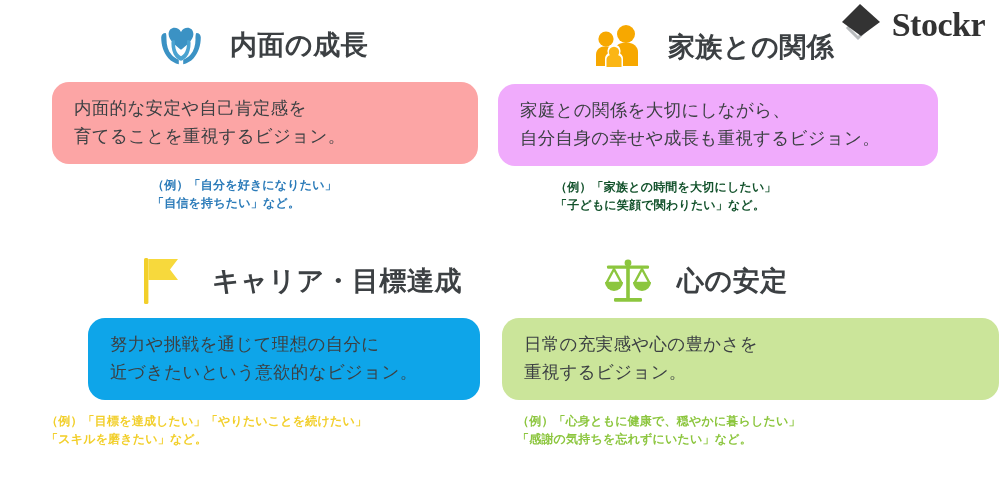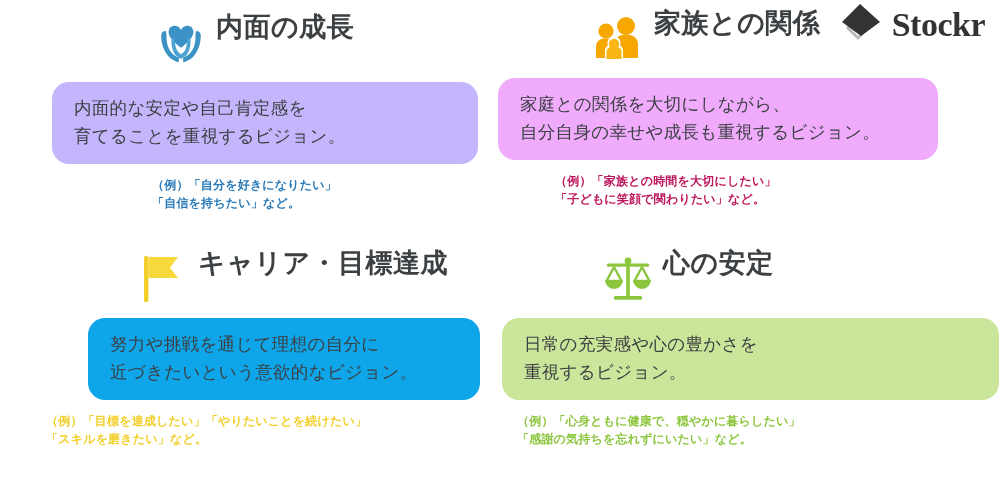--- a/index.html
+++ b/index.html
@@ -45,28 +45,29 @@
   
   .grid {
     position: absolute;
     inset: 0;
   }
   .quad {
     position: absolute;
     box-sizing: border-box;
   }
   .quad-tl { left: 0;     top: 14px;  width: 500px; height: 236px; }
-  .quad-tr { left: 490px; top: 10px;  width: 510px; height: 236px; }
+  .quad-tr { left: 490px; top: 16px;  width: 510px; height: 236px; }
   .quad-bl { left: 0;     top: 250px; width: 500px; height: 245px; padding-left: 36px; }
   .quad-br { left: 494px; top: 250px; width: 510px; height: 245px; }
 
   
   .head {
     display: flex;
-    gap: 6px;
+    align-items: center;
+    gap: 20px;
     height: 62px;
   }
   .head-icon {
     width: 58px;
     height: 58px;
     flex: none;
     display: block;
   }
   .head-title {
     font-size: 27px;
@@ -141,21 +142,21 @@
           <path d="M29 16 c-3.2-6.4-12.4-5.4-12.4 2.2 0 6.2 8.2 12 12.4 15.6 4.2-3.6 12.4-9.4 12.4-15.6 0-7.6-9.2-8.6-12.4-2.2z" fill="#3b92c4"></path>
           <path d="M13.5 17 c-2.6 0-4.3 2-4.3 4.6 0 7.5 2.4 15.5 7.2 20.6 2.9 3.1 6.6 5.2 10.4 6.1 l0-4.6 c-2.8-1-5.4-2.7-7.4-5.1-3.3-3.9-4.9-9.6-4.9-15.2 0-3.4-0.2-6.4-1-6.4z" fill="#3b92c4"></path>
           <path d="M44.5 17 c2.6 0 4.3 2 4.3 4.6 0 7.5-2.4 15.5-7.2 20.6-2.9 3.1-6.6 5.2-10.4 6.1 l0-4.6 c2.8-1 5.4-2.7 7.4-5.1 3.3-3.9 4.9-9.6 4.9-15.2 0-3.4 0.2-6.4 1-6.4z" fill="#3b92c4"></path>
           <path d="M22 24 c-1.6 0-2.6 1.3-2.6 3 0 5.4 1.3 10.6 4.1 14 1.6 1.9 3.4 3.1 5.5 3.8 l0-4.6 c-1.2-0.6-2.3-1.5-3.2-2.7-2-2.6-2.8-6.6-2.8-10.5 0-1.7-0.1-3-1-3z" fill="#4aa3d1"></path>
           <path d="M36 24 c1.6 0 2.6 1.3 2.6 3 0 5.4-1.3 10.6-4.1 14-1.6 1.9-3.4 3.1-5.5 3.8 l0-4.6 c1.2-0.6 2.3-1.5 3.2-2.7 2-2.6 2.8-6.6 2.8-10.5 0-1.7 0.1-3 1-3z" fill="#4aa3d1"></path>
         </svg>
       </span>
       <span class="head-title">内面の成長</span>
     </div>
 
-    <div class="desc" style="background:#c4b5fd">
+    <div class="desc" style="background:#fca5a5">
       <div>内面的な安定や自己肯定感を</div>
       <div>育てることを重視するビジョン。</div>
     </div>
 
     <div class="ex" style="color:#2b7bb9">
       <div>（例）「自分を好きになりたい」</div>
       <div>「自信を持ちたい」など。</div>
     </div>
   </section>
 
@@ -174,21 +175,21 @@
         </svg>
       </span>
       <span class="head-title">家族との関係</span>
     </div>
 
     <div class="desc" style="background:#f0abfc">
       <div>家庭との関係を大切にしながら、</div>
       <div>自分自身の幸せや成長も重視するビジョン。</div>
     </div>
 
-    <div class="ex" style="color:#be185d">
+    <div class="ex" style="color:#14532d">
       <div>（例）「家族との時間を大切にしたい」</div>
       <div>「子どもに笑顔で関わりたい」など。</div>
     </div>
   </section>
 
   <section class="quad quad-bl">
     <div class="head">
       <span class="head-icon">
         <svg viewBox="0 0 58 58" width="58" height="58" aria-hidden="true">
           <rect x="10" y="6" width="4.4" height="46" rx="1.6" fill="#f2cf2a"></rect>

